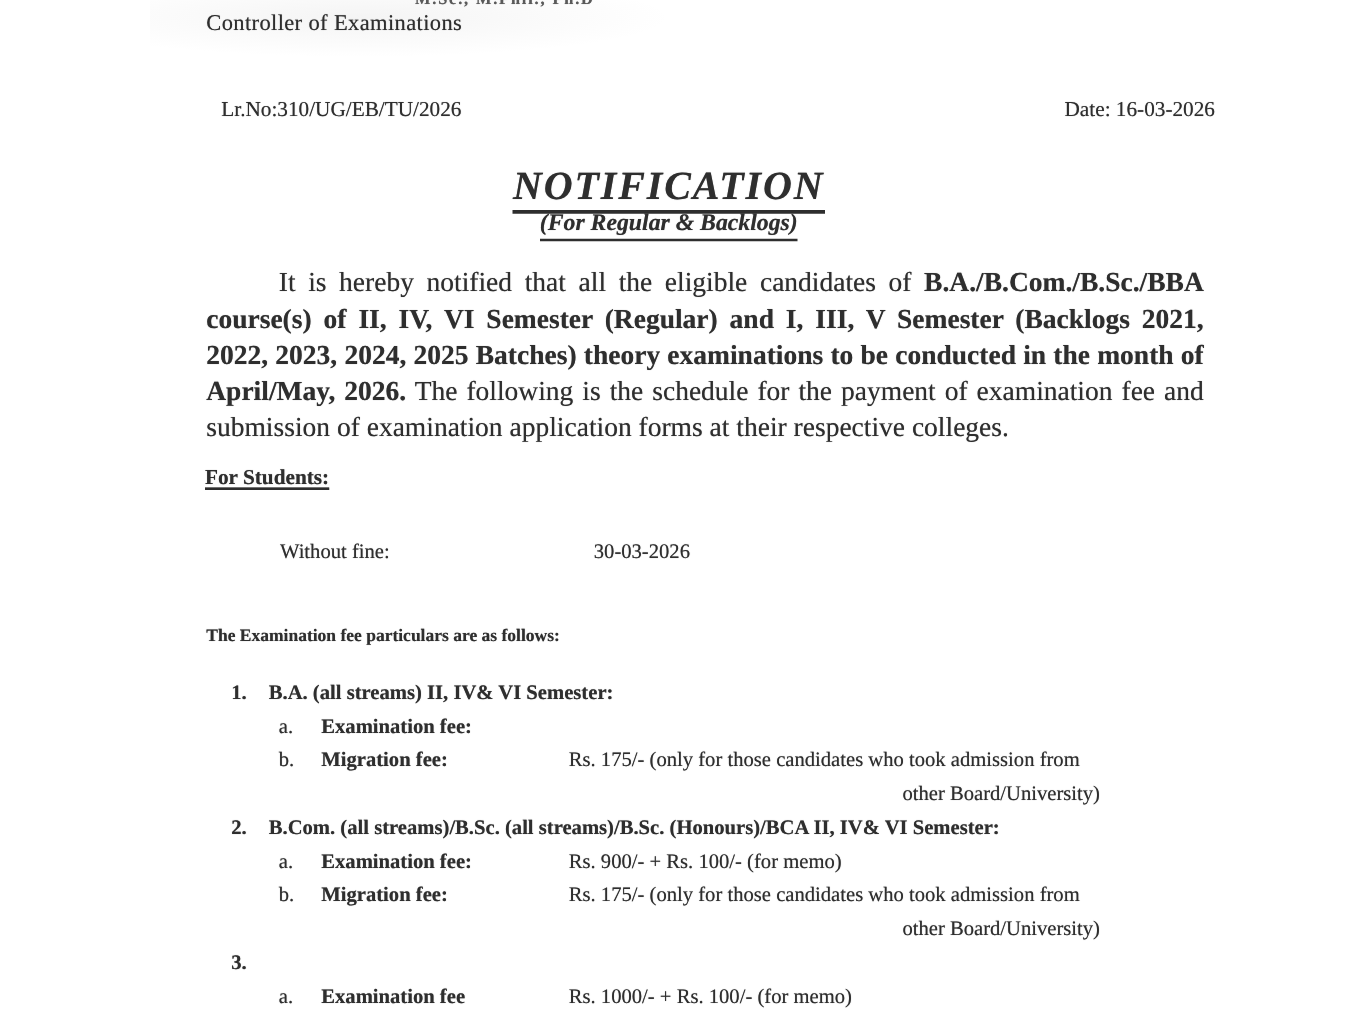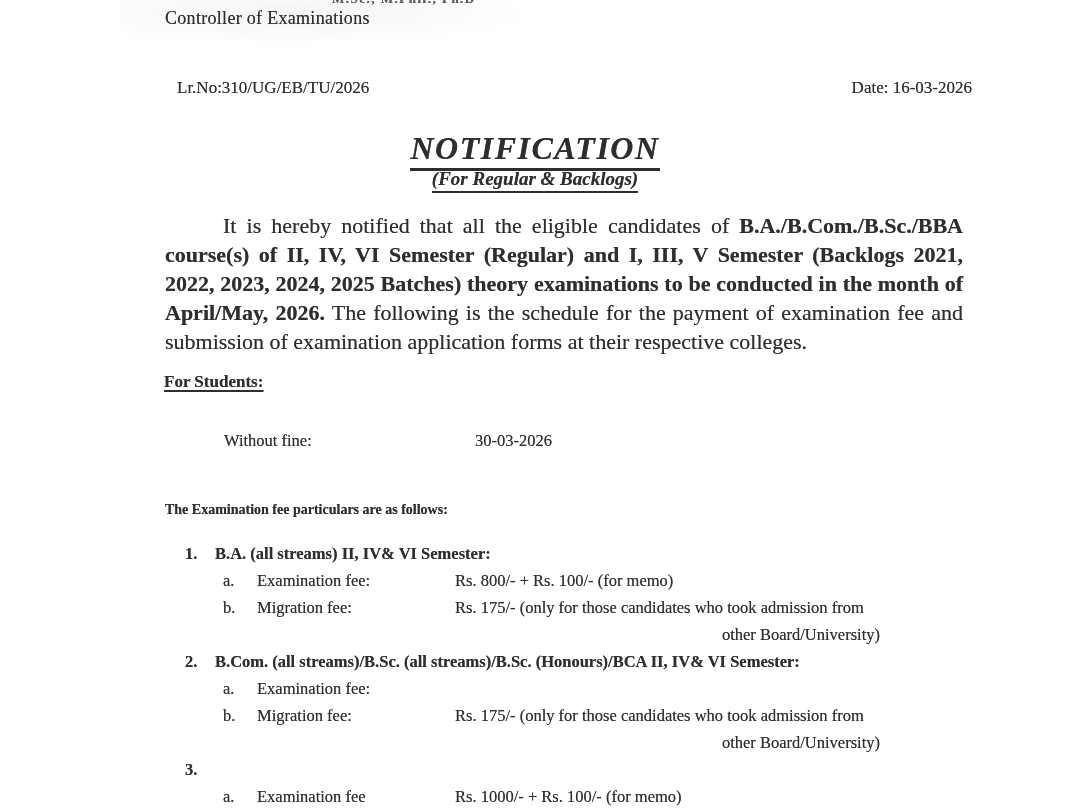--- a/index.html
+++ b/index.html
@@ -113,21 +113,21 @@
     left: 185px;
     top: 540px;
     width: 800px;
     font-size: 16.5px;
     line-height: 27px;
   }
   .item-header { display: flex; font-weight: 700; }
   .item-number { width: 30px; font-weight: 700; }
   .sub-row { display: flex; margin-left: 38px; }
   .sub-marker { width: 34px; }
-  .sub-label { width: 198px; }
+  .sub-label { width: 198px; font-weight: bold; }
   .sub-value { flex: 1; }
   .value-line2 { text-align: right; margin-right: 105px; }
   
   .noise-top {
     position: absolute;
     left: 120px; top: 0;
     width: 420px; height: 46px;
     background: radial-gradient(ellipse at 40% 30%, rgba(120,120,120,0.08), rgba(255,255,255,0) 70%);
     pointer-events: none;
   }
@@ -168,38 +168,38 @@
 
   <div class="fee-list">
 
     <div class="item-header">
       <span class="item-number">1.</span>
       <span>B.A. (all streams) II, IV&amp; VI Semester:</span>
     </div>
     <div class="sub-row">
       <span class="sub-marker">a.</span>
       <span class="sub-label">Examination fee:</span>
-      <span class="sub-value">Rs. 800/- + Rs. 100/- (for memo)</span>
     </div>
     <div class="sub-row">
       <span class="sub-marker">b.</span>
       <span class="sub-label">Migration fee:</span>
       <span class="sub-value">
         <span>Rs. 175/- (only for those candidates who took admission from</span>
         <div class="value-line2">other Board/University)</div>
       </span>
     </div>
 
     <div class="item-header">
       <span class="item-number">2.</span>
       <span>B.Com. (all streams)/B.Sc. (all streams)/B.Sc. (Honours)/BCA II, IV&amp; VI Semester:</span>
     </div>
     <div class="sub-row">
       <span class="sub-marker">a.</span>
       <span class="sub-label">Examination fee:</span>
+      <span class="sub-value">Rs. 900/- + Rs. 100/- (for memo)</span>
     </div>
     <div class="sub-row">
       <span class="sub-marker">b.</span>
       <span class="sub-label">Migration fee:</span>
       <span class="sub-value">
         <span>Rs. 175/- (only for those candidates who took admission from</span>
         <div class="value-line2">other Board/University)</div>
       </span>
     </div>
 

